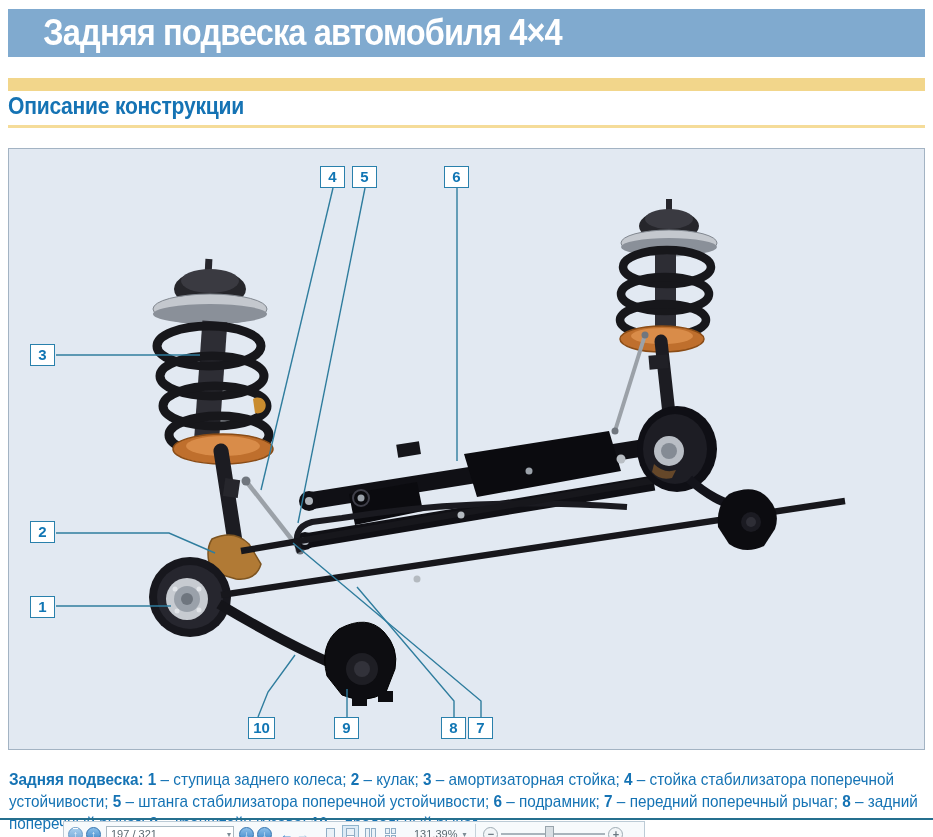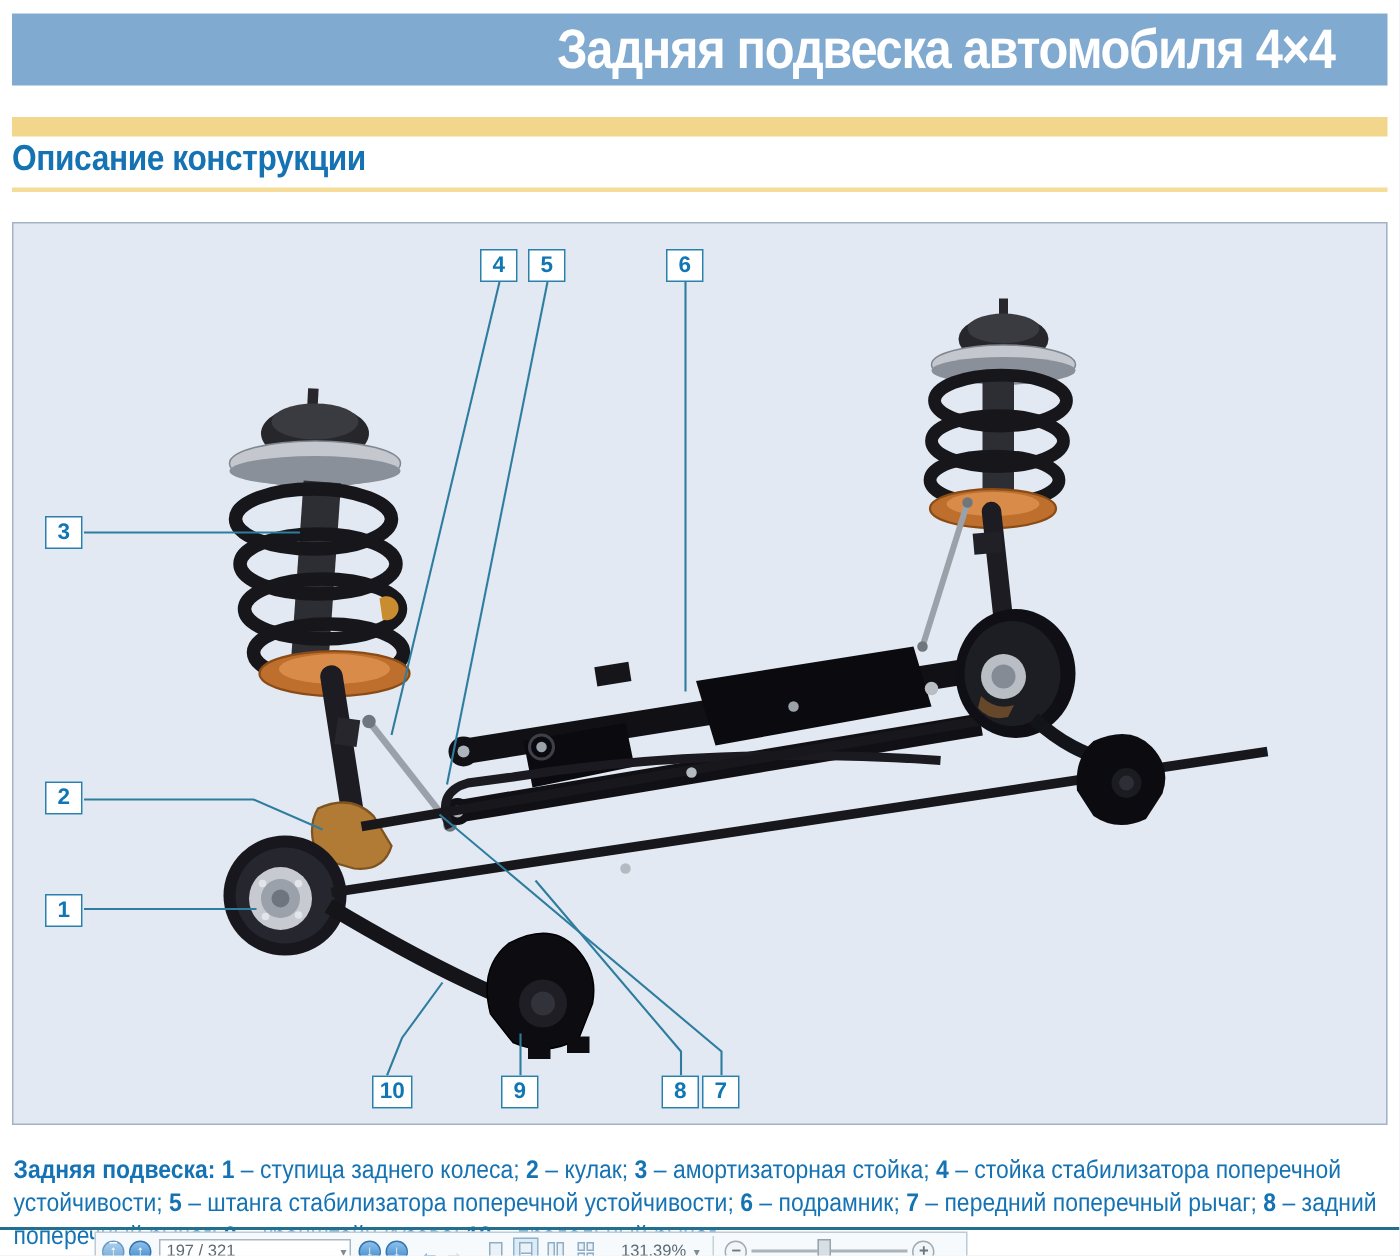--- a/index.html
+++ b/index.html
@@ -4,21 +4,21 @@
 <style>
   html,body{margin:0;padding:0;}
   body{
     width:933px;height:837px;overflow:hidden;position:relative;
     background:#ffffff;font-family:"Liberation Sans",sans-serif;
     -webkit-font-smoothing:antialiased;
   }
   
   .header-band{
     position:absolute;left:8px;top:9px;width:917px;height:48px;
-    background:#80AACF;display:flex;align-items:center;justify-content:flex-end;
+    background:#80AACF;display:flex;align-items:center;justify-content:flex-start;
   }
   .header-band .title{
     color:#ffffff;font-weight:bold;font-size:37px;letter-spacing:-1px;
     transform:scaleX(0.88);transform-origin:center;white-space:nowrap;
   }
   .yellow-bar{position:absolute;left:8px;top:78px;width:917px;height:13px;background:#F2D68B;}
   .section-heading{
     position:absolute;left:8px;top:92px;color:#1573B4;font-weight:bold;font-size:24px;
     transform:scaleX(0.88);transform-origin:0 50%;white-space:nowrap;letter-spacing:-0.3px;
   }

